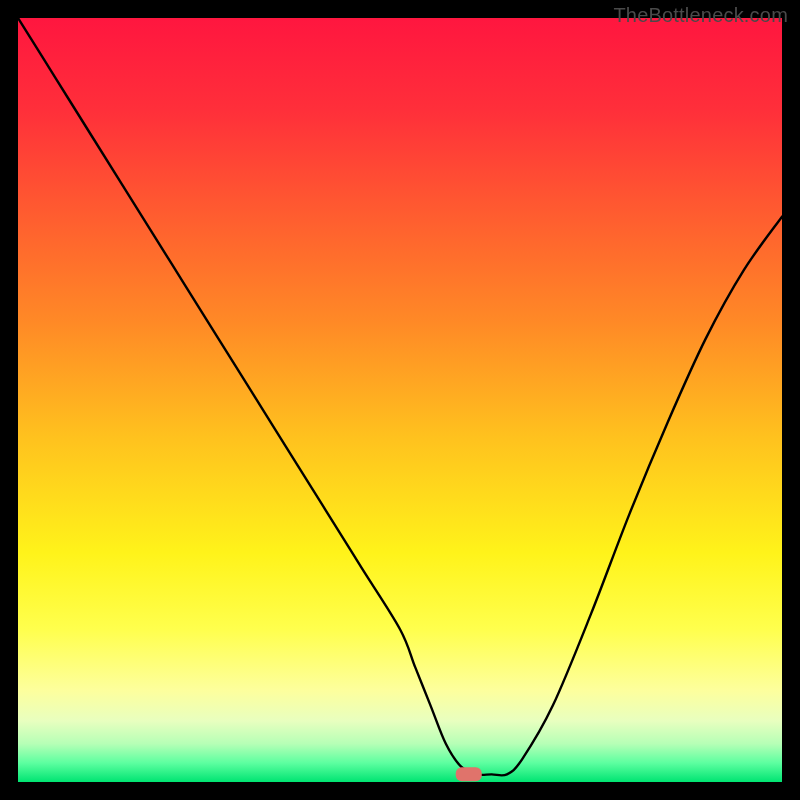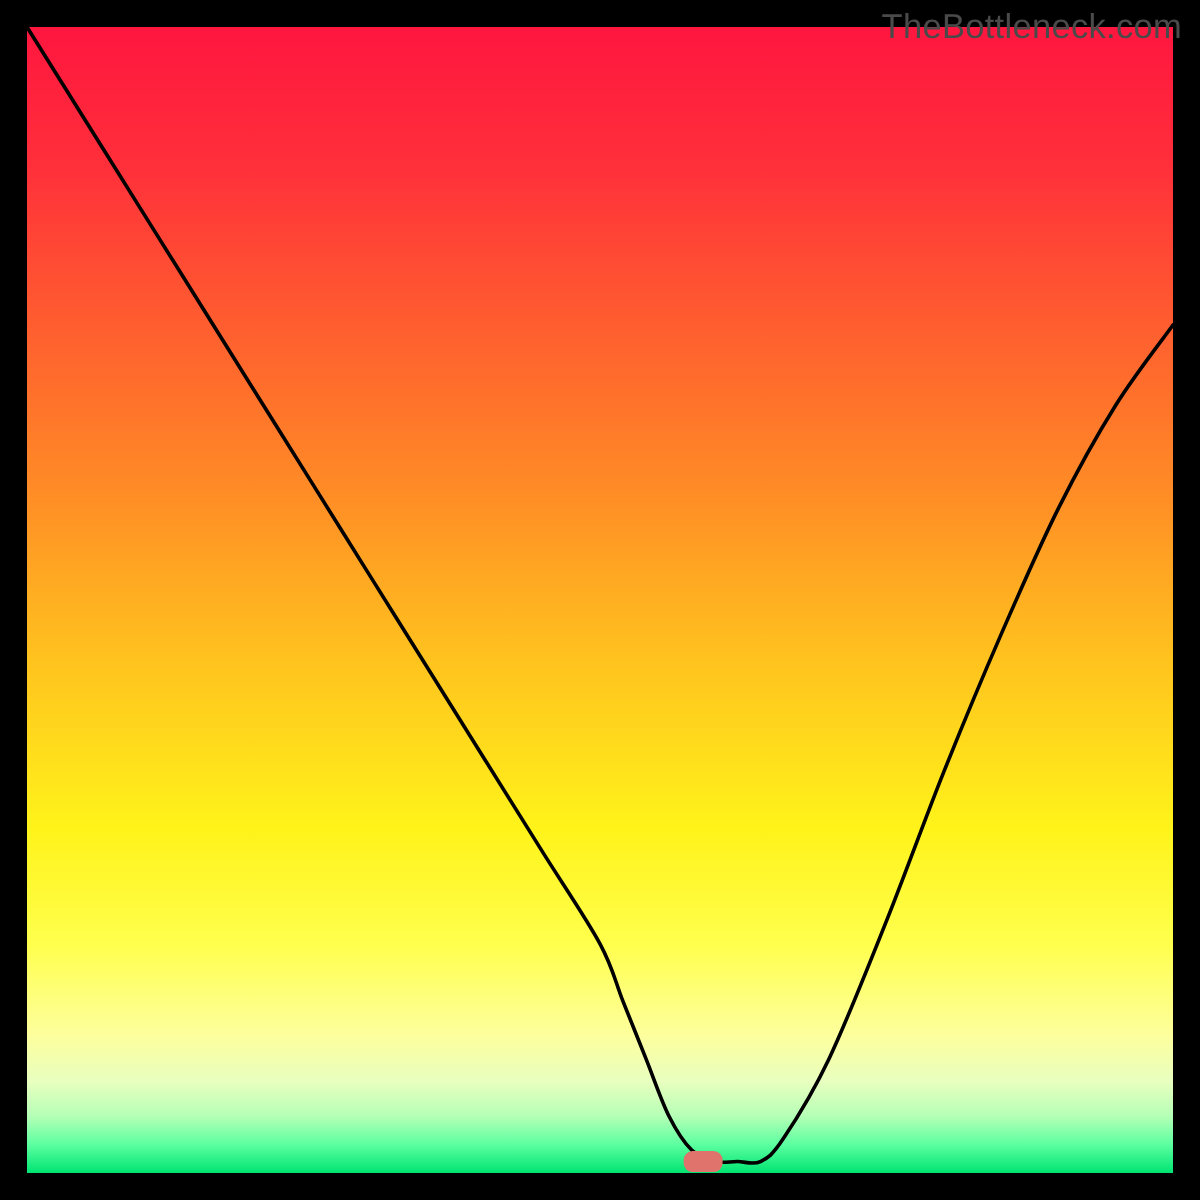--- a/index.html
+++ b/index.html
@@ -15,21 +15,21 @@
     position: relative;
     width: 800px;
     height: 800px;
     background: #000;
   }
   .watermark {
     position: absolute;
     top: 4px;
     right: 12px;
     color: #4a4a4a;
-    font-size: 23px;
+    font-size: 20px;
     font-weight: 400;
     letter-spacing: 0.2px;
     z-index: 50;
   }
   .plot-area {
     position: absolute;
     left: 18px;
     top: 18px;
     width: 764px;
     height: 764px;

